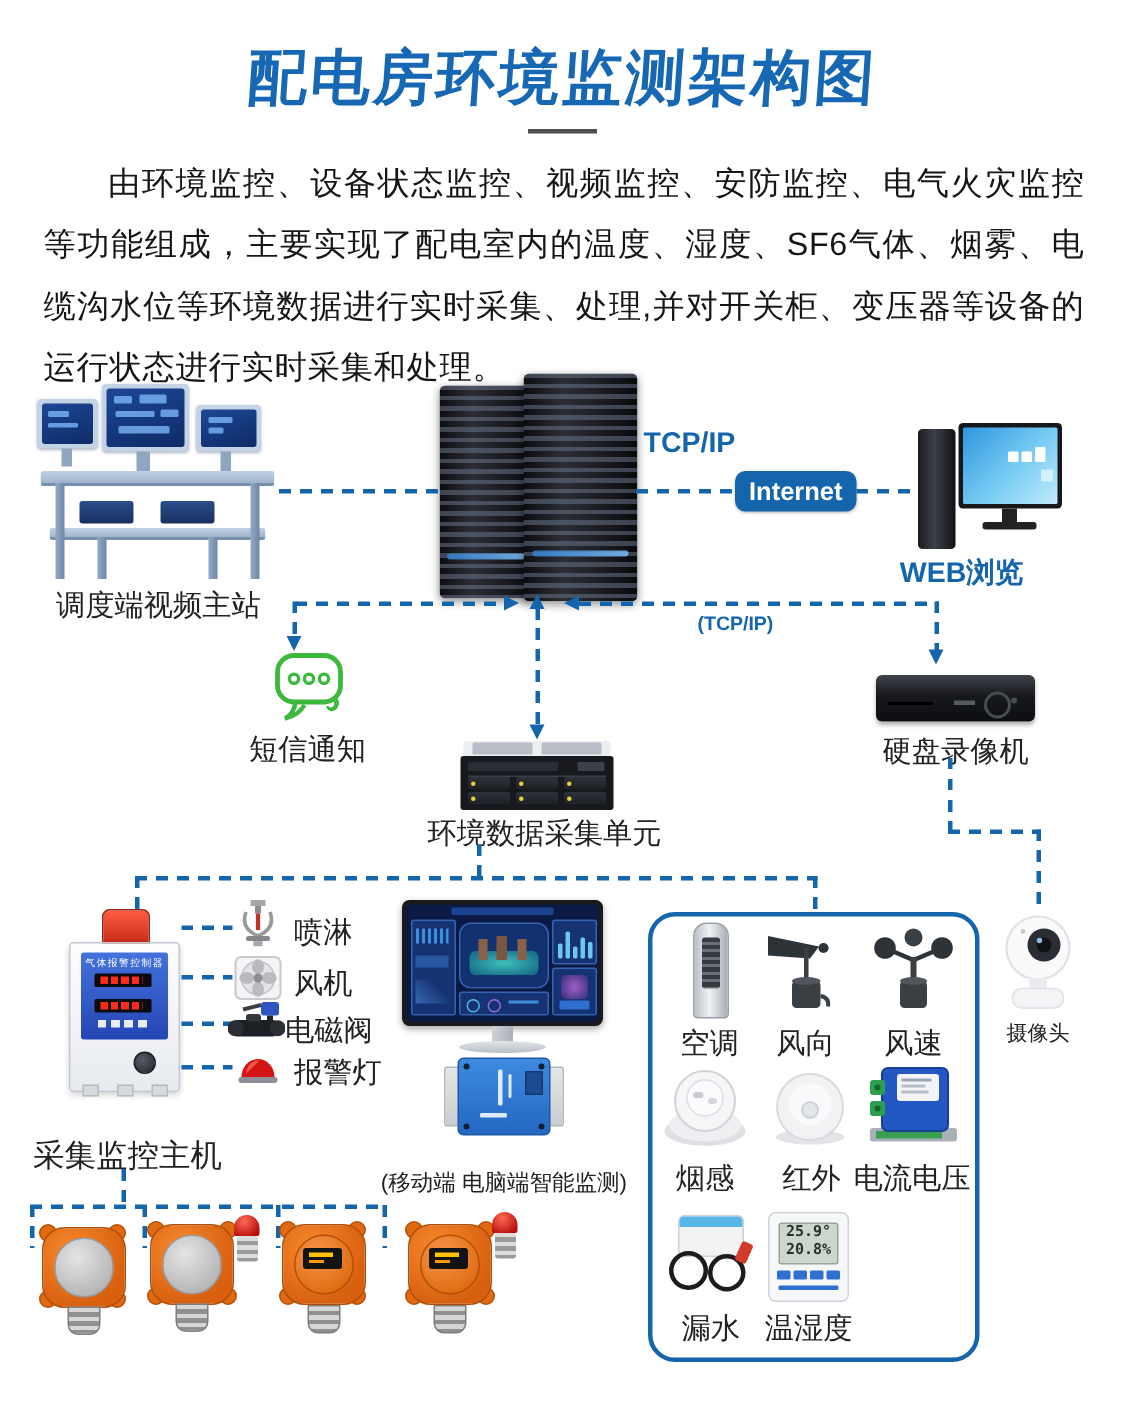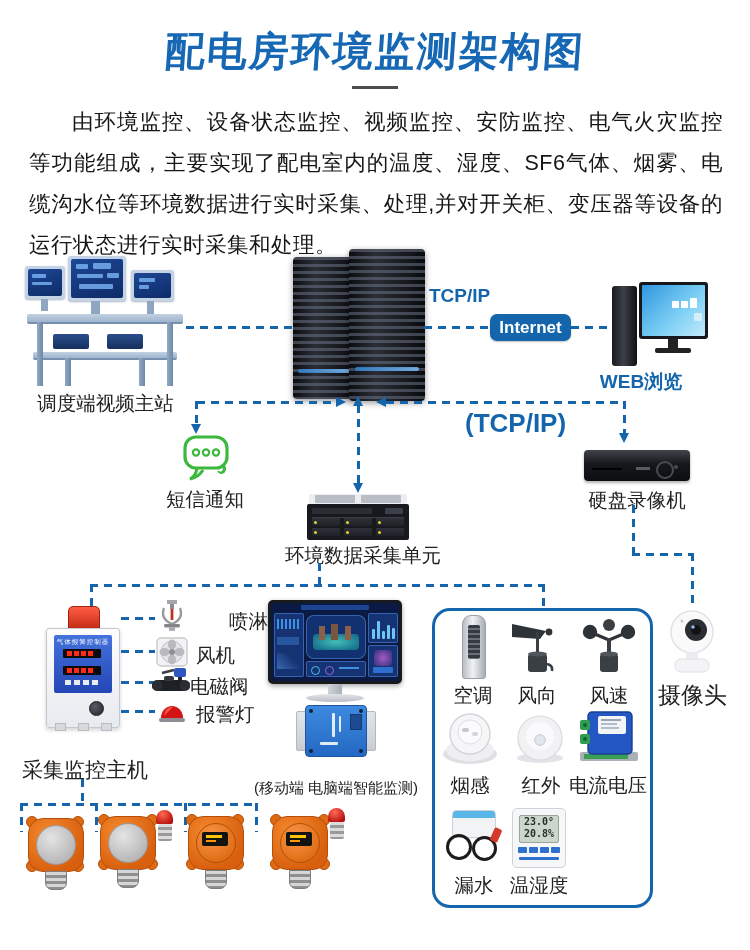--- a/index.html
+++ b/index.html
@@ -110,21 +110,21 @@
     background:repeating-linear-gradient(180deg,#dcdcdc 0 3px,#9a9a9a 3px 6px);border-radius:2px;}
   
   .ac-tower{background:linear-gradient(90deg,#b9bec5,#f0f2f4 45%,#a8adb4);border-radius:9px 9px 3px 3px;border:1px solid #9aa0a7;}
   .ac-grille{position:absolute;background:repeating-linear-gradient(180deg,#363b42 0 3px,#6a7077 3px 5px);border-radius:2px;}
   .th-box{background:#f6f7f8;border:1px solid #cfd3d8;border-radius:5px;}
   .th-lcd{position:absolute;left:6px;top:6px;right:6px;height:26px;background:#cdd6cc;border:1px solid #9aa39a;border-radius:2px;
     font-family:"DejaVu Sans Mono","Liberation Mono",monospace;font-size:10px;color:#25332b;line-height:12px;text-align:center;font-weight:700;}
   .th-btn{position:absolute;width:9px;height:6px;background:#2f6fd0;border-radius:1px;}
   .leak-box{background:#f2f3f5;border:1px solid #cdd1d6;border-radius:4px;}
   .leak-top{position:absolute;left:0;top:0;right:0;height:7px;background:#58b7e8;border-radius:3px 3px 0 0;}
-  .cam-note{font-size:23px;}
+  .cam-note{font-size:14px;}
 </style>
 </head>
 <body>
 
 <div class="stage">
 
   <div class="abs page-title">配电房环境监测架构图</div>
   <div class="abs title-divider"></div>
   <div class="abs intro">由环境监控、设备状态监控、视频监控、安防监控、电气火灾监控等功能组成，主要实现了配电室内的温度、湿度、SF6气体、烟雾、电缆沟水位等环境数据进行实时采集、处理,并对开关柜、变压器等设备的运行状态进行实时采集和处理。</div>
 
@@ -200,21 +200,21 @@
   <div class="abs tri d" style="left:191px;top:424px;"></div>
 
   <div class="abs tri u" style="left:353px;top:396px;"></div>
   <div class="abs dash-v" style="left:357px;top:405px;height:80px;"></div>
   <div class="abs tri d" style="left:353px;top:483px;"></div>
 
   <div class="abs tri l" style="left:376px;top:397px;"></div>
   <div class="abs dash-h" style="left:386px;top:401px;width:240px;"></div>
   <div class="abs dash-v" style="left:623px;top:401px;height:33px;"></div>
   <div class="abs tri d" style="left:619px;top:433px;"></div>
-  <div class="abs lbl blue-t" style="left:465px;top:408px;font-size:26px;">(TCP/IP)</div>
+  <div class="abs lbl blue-t" style="left:465px;top:408px;font-size:13px;">(TCP/IP)</div>
 
   <svg class="abs" style="left:181px;top:433px;" width="52" height="52" viewBox="0 0 52 52">
     <rect x="4" y="4" width="42" height="31" rx="11" fill="none" stroke="#3cb83c" stroke-width="3.2"></rect>
     <circle cx="15" cy="19.5" r="3.1" fill="none" stroke="#3cb83c" stroke-width="2.2"></circle>
     <circle cx="25" cy="19.5" r="3.1" fill="none" stroke="#3cb83c" stroke-width="2.2"></circle>
     <circle cx="35" cy="19.5" r="3.1" fill="none" stroke="#3cb83c" stroke-width="2.2"></circle>
     <path d="M16,35 q-1,8 -7,11 q9,-2 13,-9" fill="none" stroke="#3cb83c" stroke-width="3"></path>
     <path d="M42,32 q4,3 1,7 q-4,3 -6,-1 q3,3 5,0 q2,-3 -2,-5" fill="none" stroke="#3cb83c" stroke-width="1.6"></path>
   </svg>
   <div class="abs lbl" style="left:166px;top:486px;">短信通知</div>
@@ -276,21 +276,21 @@
   <div class="abs dash-h" style="left:121px;top:710px;width:34px;"></div>
 
   <svg class="abs" style="left:158px;top:600px;" width="28" height="33" viewBox="0 0 28 33">
     <rect x="9" y="0" width="10" height="4" fill="#a7a7ab"></rect>
     <rect x="12" y="4" width="4" height="5" fill="#8c8c90"></rect>
     <path d="M6,8 Q2,19 14,24 M22,8 Q26,19 14,24" fill="none" stroke="#9a9a9e" stroke-width="2.4"></path>
     <rect x="12.6" y="9" width="2.8" height="11" fill="#c03025"></rect>
     <rect x="6" y="24" width="16" height="3.4" rx="1.4" fill="#85858a"></rect>
     <rect x="11" y="27.4" width="6" height="3.4" fill="#a7a7ab"></rect>
   </svg>
-  <div class="abs lbl" style="left:196px;top:608px;margin-left:33px;">喷淋</div>
+  <div class="abs lbl" style="left:196px;top:608px;">喷淋</div>
 
   <svg class="abs" style="left:156px;top:637px;" width="32" height="30" viewBox="0 0 32 30">
     <rect x="1" y="1" width="30" height="28" rx="4" fill="#f4f4f6" stroke="#c9c9cd" stroke-width="1.4"></rect>
     <circle cx="16" cy="15" r="11" fill="#e4e4e8" stroke="#c2c2c6"></circle>
     <ellipse cx="16" cy="7.5" rx="4" ry="5" fill="#b9b9bf"></ellipse>
     <ellipse cx="16" cy="22.5" rx="4" ry="5" fill="#b9b9bf"></ellipse>
     <ellipse cx="8.5" cy="15" rx="5" ry="4" fill="#b9b9bf"></ellipse>
     <ellipse cx="23.5" cy="15" rx="5" ry="4" fill="#b9b9bf"></ellipse>
     <circle cx="16" cy="15" r="3" fill="#8e8e94"></circle>
   </svg>
@@ -487,21 +487,21 @@
         <div class="leak-top"></div>
       </div>
     <div class="abs" style="left:0;top:24px;width:20px;height:20px;border:3px solid #1c1c1c;border-radius:50%;"></div>
     <div class="abs" style="left:26px;top:26px;width:19px;height:19px;border:3px solid #1c1c1c;border-radius:50%;"></div>
     <div class="abs" style="left:46px;top:18px;width:8px;height:14px;background:#d43a2a;border-radius:2px;transform:rotate(24deg);"></div>
   </div>
   <div class="abs lbl lbl-c" style="left:450px;top:872px;width:48px;">漏水</div>
 
   <div class="abs th-box" style="left:512px;top:808px;width:52px;height:58px;">
     <div class="th-lcd">
-      <span>23.0°</span><br>
+      <span>25.9°</span><br>
       <span>20.8%</span>
     </div>
     <div class="th-btn" style="left:5px;top:38px;"></div>
     <div class="th-btn" style="left:16px;top:38px;"></div>
     <div class="th-btn" style="left:27px;top:38px;"></div>
     <div class="th-btn" style="left:38px;top:38px;"></div>
     <div class="abs" style="left:6px;top:48px;width:40px;height:3px;background:#2f6fd0;border-radius:1px;"></div>
   </div>
   <div class="abs lbl lbl-c" style="left:508px;top:872px;width:62px;">温湿度</div>
 

